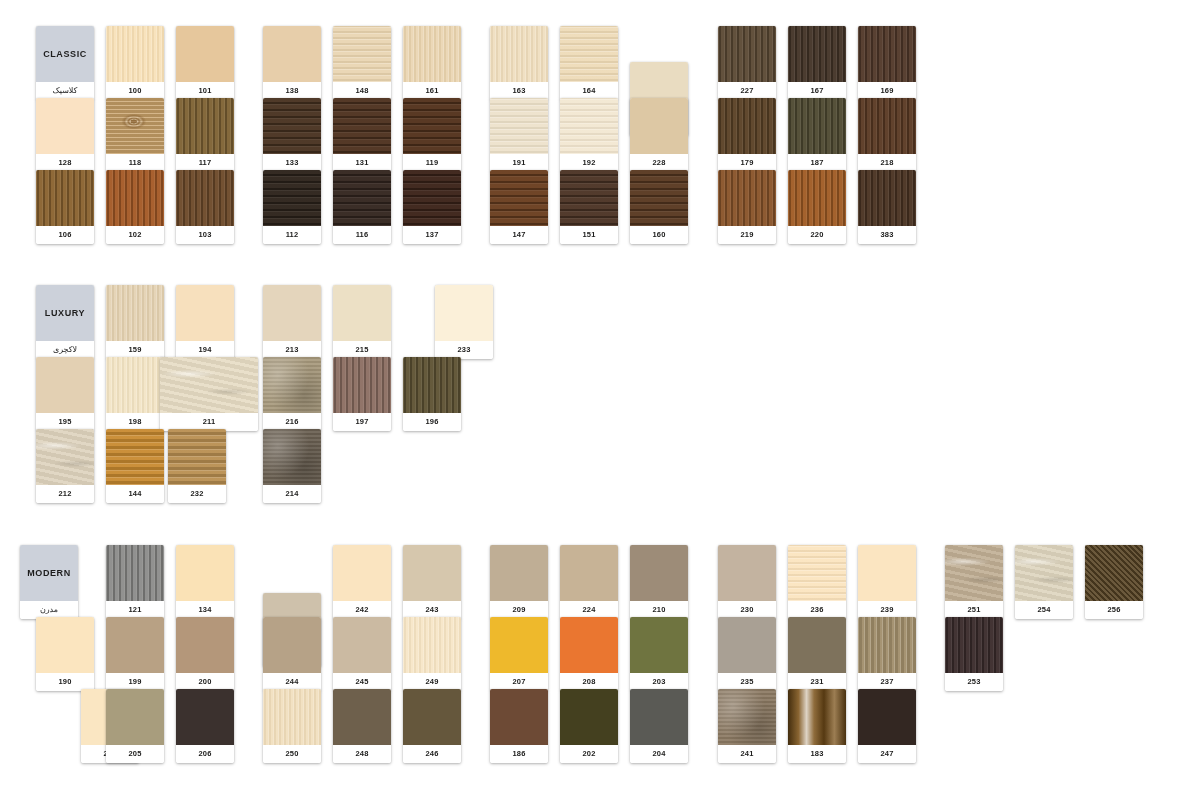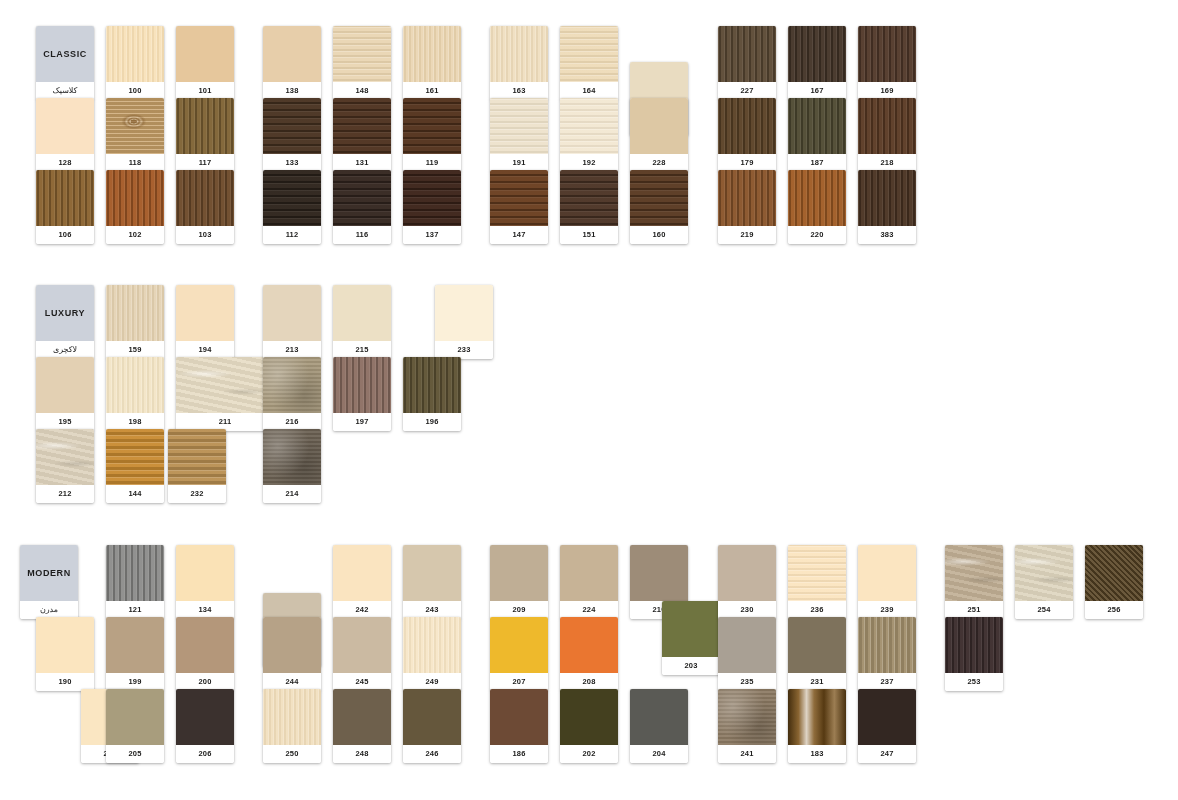--- a/index.html
+++ b/index.html
@@ -297,21 +297,21 @@
         <div class="cap">
           <span>195</span>
         </div>
       </div>
       <div class="card" style="left: 106px; top: 72px;">
         <div class="chip" style="background: repeating-linear-gradient(90deg, rgba(255, 255, 255, 0.28) 0px, rgba(255, 255, 255, 0.28) 1px, rgba(0, 0, 0, 0.035) 1px, rgba(0, 0, 0, 0.035) 3px, rgba(255, 255, 255, 0.12) 3px, rgba(255, 255, 255, 0.12) 5px), rgb(242, 227, 194);"></div>
         <div class="cap">
           <span>198</span>
         </div>
       </div>
-      <div class="card" style="left: 176px; top: 72px; padding-left: 40px;">
+      <div class="card" style="left: 160px; top: 72px; padding-left: 40px;">
         <div class="chip" style="background: radial-gradient(40px 6px at 30% 30%, rgba(255, 255, 255, 0.55), rgba(0, 0, 0, 0) 70%), radial-gradient(34px 5px at 70% 62%, rgba(0, 0, 0, 0.12), rgba(0, 0, 0, 0) 70%), repeating-linear-gradient(12deg, rgba(255, 255, 255, 0.1) 0px, rgba(255, 255, 255, 0.1) 3px, rgba(0, 0, 0, 0.05) 3px, rgba(0, 0, 0, 0.05) 7px), rgb(231, 220, 196);"></div>
         <div class="cap">
           <span>211</span>
         </div>
       </div>
       <div class="card" style="left: 36px; top: 144px;">
         <div class="chip" style="background: radial-gradient(40px 6px at 30% 30%, rgba(255, 255, 255, 0.55), rgba(0, 0, 0, 0) 70%), radial-gradient(34px 5px at 70% 62%, rgba(0, 0, 0, 0.12), rgba(0, 0, 0, 0) 70%), repeating-linear-gradient(12deg, rgba(255, 255, 255, 0.1) 0px, rgba(255, 255, 255, 0.1) 3px, rgba(0, 0, 0, 0.05) 3px, rgba(0, 0, 0, 0.05) 7px), rgb(222, 211, 189);"></div>
         <div class="cap">
           <span>212</span>
         </div>
@@ -505,21 +505,21 @@
         <div class="cap">
           <span>207</span>
         </div>
       </div>
       <div class="card" style="left: 560px; top: 72px;">
         <div class="chip" style="background: rgb(234, 118, 48);"></div>
         <div class="cap">
           <span>208</span>
         </div>
       </div>
-      <div class="card" style="left: 630px; top: 56px; margin-left: 32px;">
+      <div class="card" style="left: 630px; top: 72px;">
         <div class="chip" style="background: rgb(111, 116, 64);"></div>
         <div class="cap">
           <span>203</span>
         </div>
       </div>
       <div class="card" style="left: 490px; top: 144px;">
         <div class="chip" style="background: rgb(109, 74, 53);"></div>
         <div class="cap">
           <span>186</span>
         </div>

